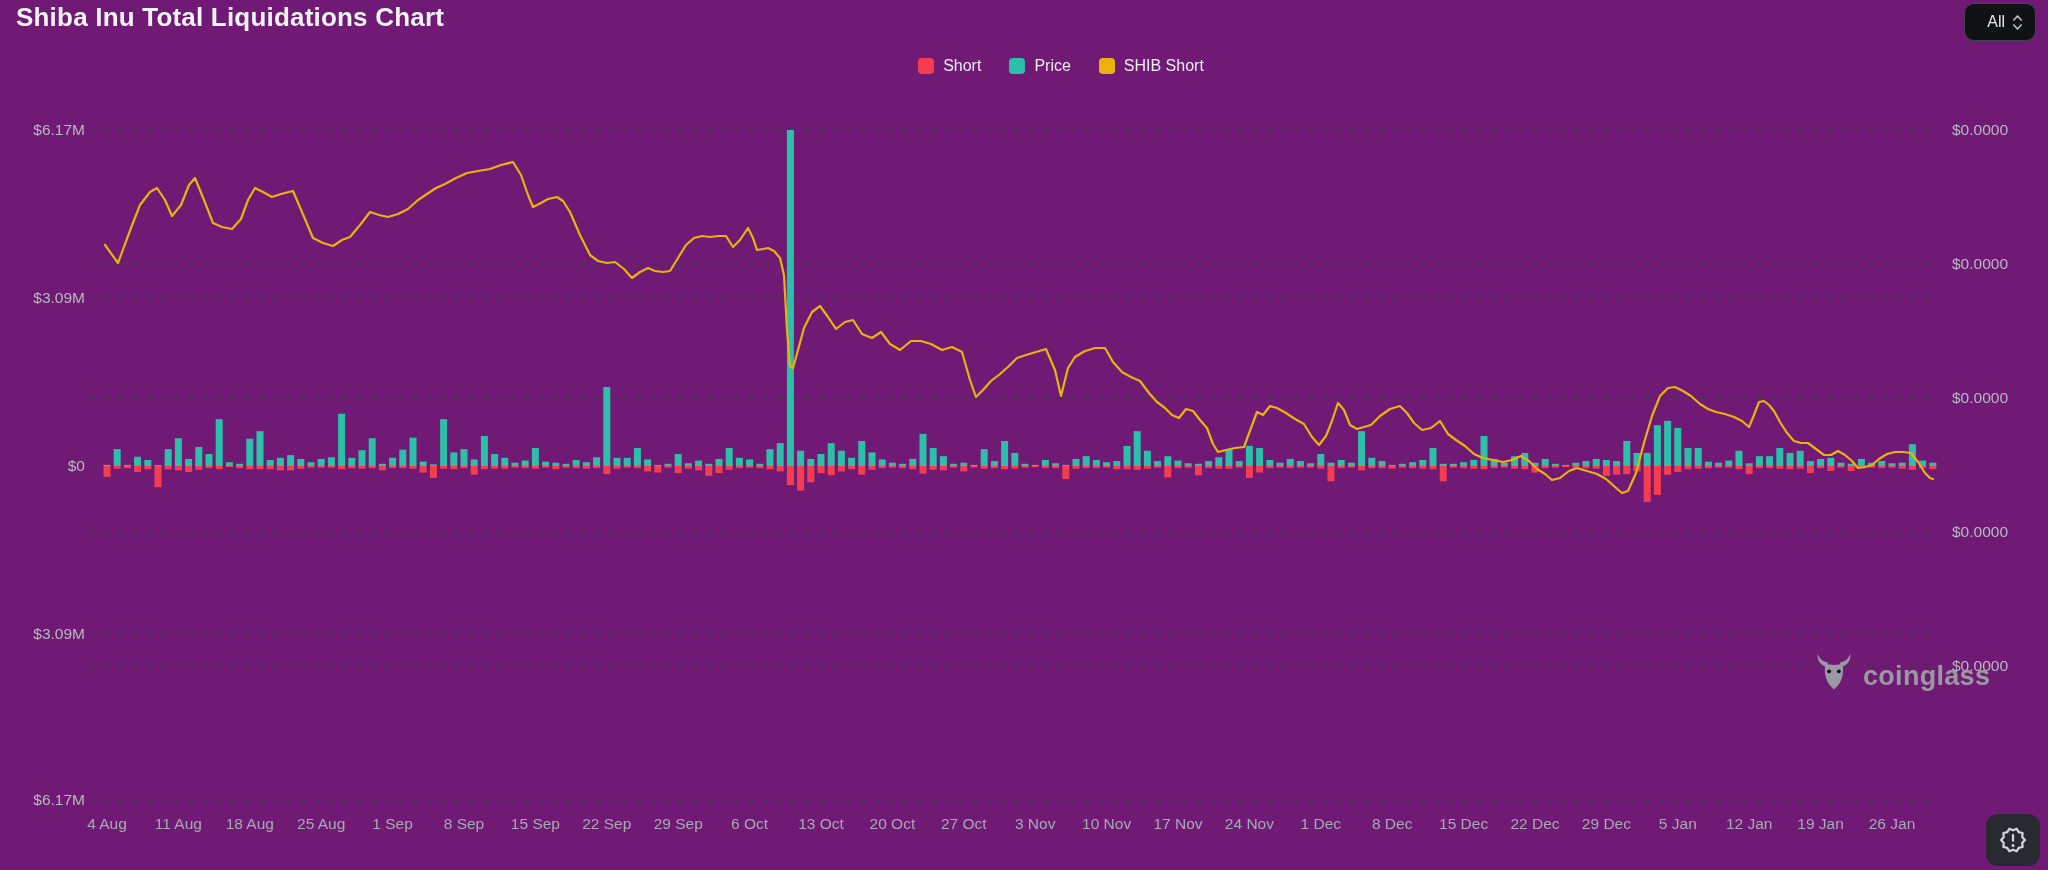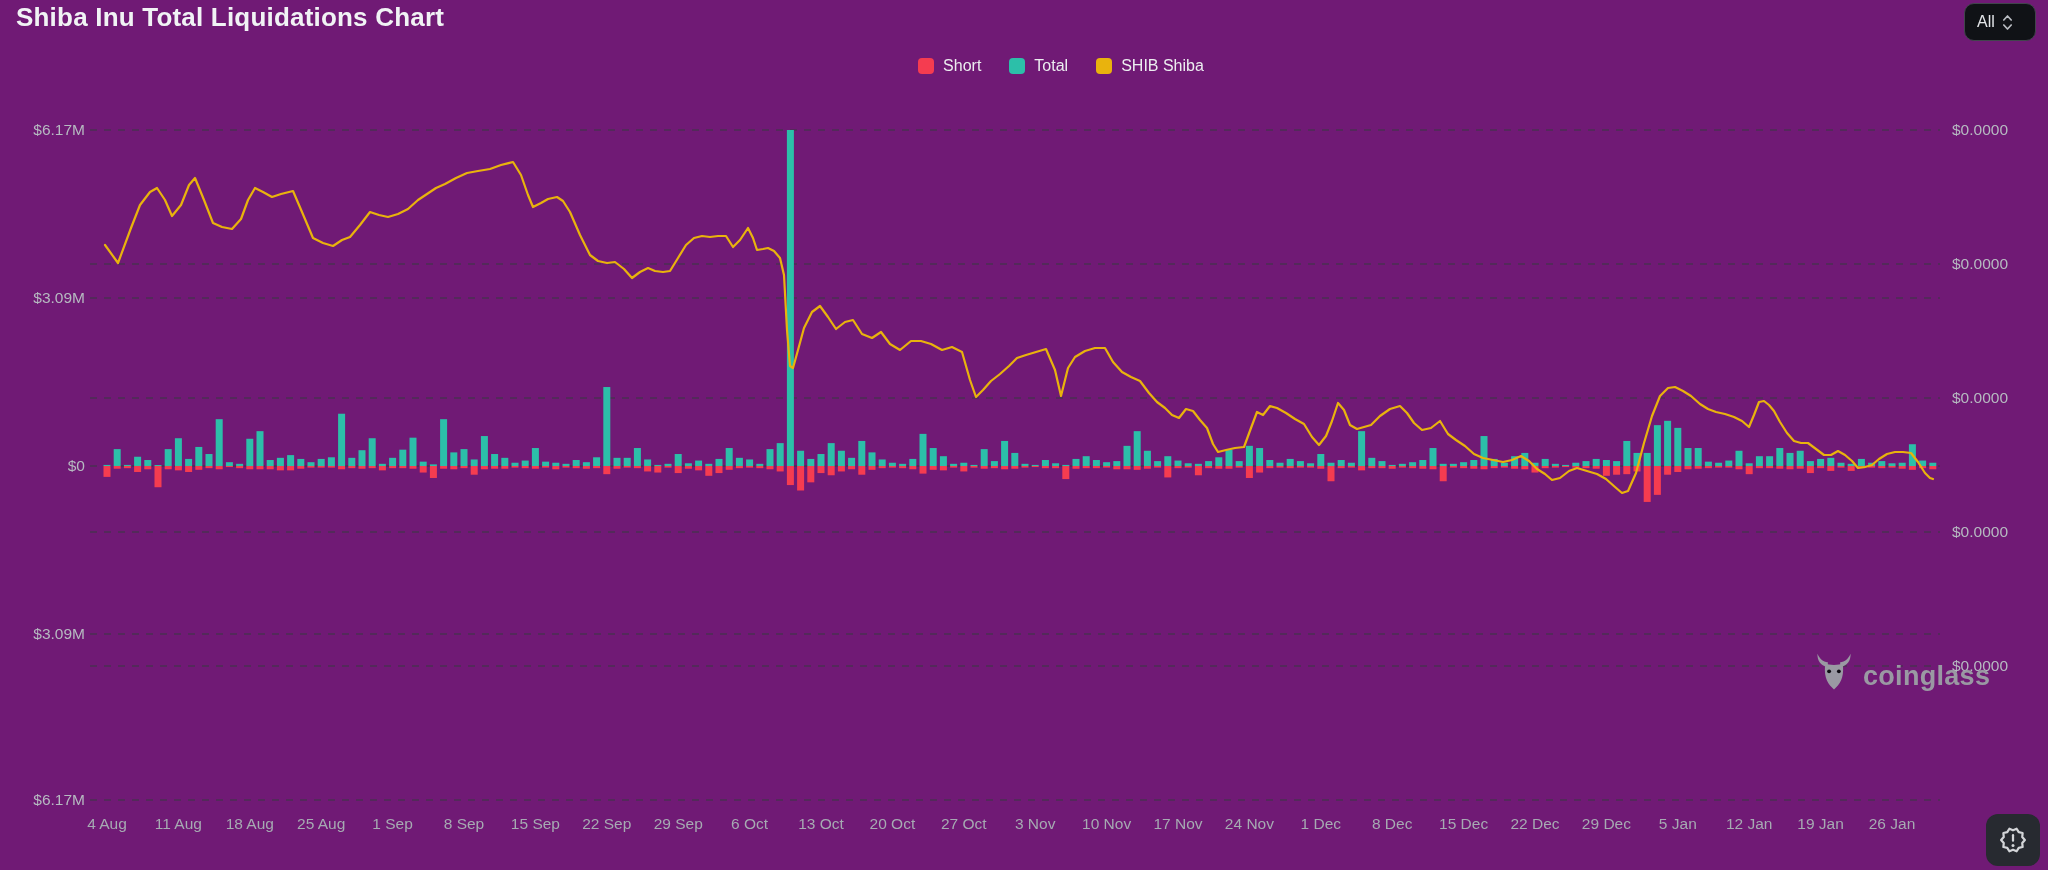--- a/index.html
+++ b/index.html
@@ -7,21 +7,21 @@
     position:relative;width:2048px;height:870px;overflow:hidden;
     background:#701a75;color:#e8eaed;
     font-family:"Liberation Sans","DejaVu Sans",sans-serif;
   }
   .page-title{
     position:absolute;left:16px;top:2px;margin:0;
     font-size:26px;font-weight:700;color:#f1f3f5;letter-spacing:.2px;
   }
   .range-btn{
     position:absolute;right:12px;top:3px;height:38px;min-width:72px;
-    display:flex;align-items:center;justify-content:flex-start;gap:7px;
+    display:flex;align-items:center;justify-content:flex-end;gap:7px;
     background:#101216;border:1px solid #41454c;border-radius:10px;
     color:#e4e6e9;font-size:16px;font-family:inherit;cursor:pointer;padding:0 12px;
   }
   .legend{
     position:absolute;left:0;top:57px;width:100%;
     display:flex;justify-content:center;align-items:center;gap:28px;margin-left:37px;
   }
   .legend-item{display:flex;align-items:center;gap:9px;cursor:pointer;}
   .legend-swatch{width:16px;height:16px;border-radius:4px;display:inline-block;}
   .legend-label{font-size:16px;color:#eceef0;}
@@ -52,25 +52,25 @@
     </svg>
   </button>
 
   <div class="legend">
     <div class="legend-item">
       <span class="legend-swatch" style="background-color: rgb(245, 60, 80);"></span>
       <span class="legend-label">Short</span>
     </div>
     <div class="legend-item">
       <span class="legend-swatch" style="background-color: rgb(44, 191, 169);"></span>
-      <span class="legend-label">Total</span>
+      <span class="legend-label">Price</span>
     </div>
     <div class="legend-item">
       <span class="legend-swatch" style="background-color: rgb(233, 179, 13);"></span>
-      <span class="legend-label">SHIB Shiba</span>
+      <span class="legend-label">SHIB Short</span>
     </div>
   </div>
 
   <svg id="chart" width="2048" height="870" viewBox="0 0 2048 870">
       <line x1="90" x2="1940" y1="130" y2="130" stroke="#363a40" stroke-width="1" stroke-dasharray="7 7"></line>
       <line x1="90" x2="1940" y1="264" y2="264" stroke="#363a40" stroke-width="1" stroke-dasharray="7 7"></line>
       <line x1="90" x2="1940" y1="298" y2="298" stroke="#363a40" stroke-width="1" stroke-dasharray="7 7"></line>
       <line x1="90" x2="1940" y1="398" y2="398" stroke="#363a40" stroke-width="1" stroke-dasharray="7 7"></line>
       <line x1="90" x2="1940" y1="466" y2="466" stroke="#363a40" stroke-width="1" stroke-dasharray="7 7"></line>
       <line x1="90" x2="1940" y1="532" y2="532" stroke="#363a40" stroke-width="1" stroke-dasharray="7 7"></line>

